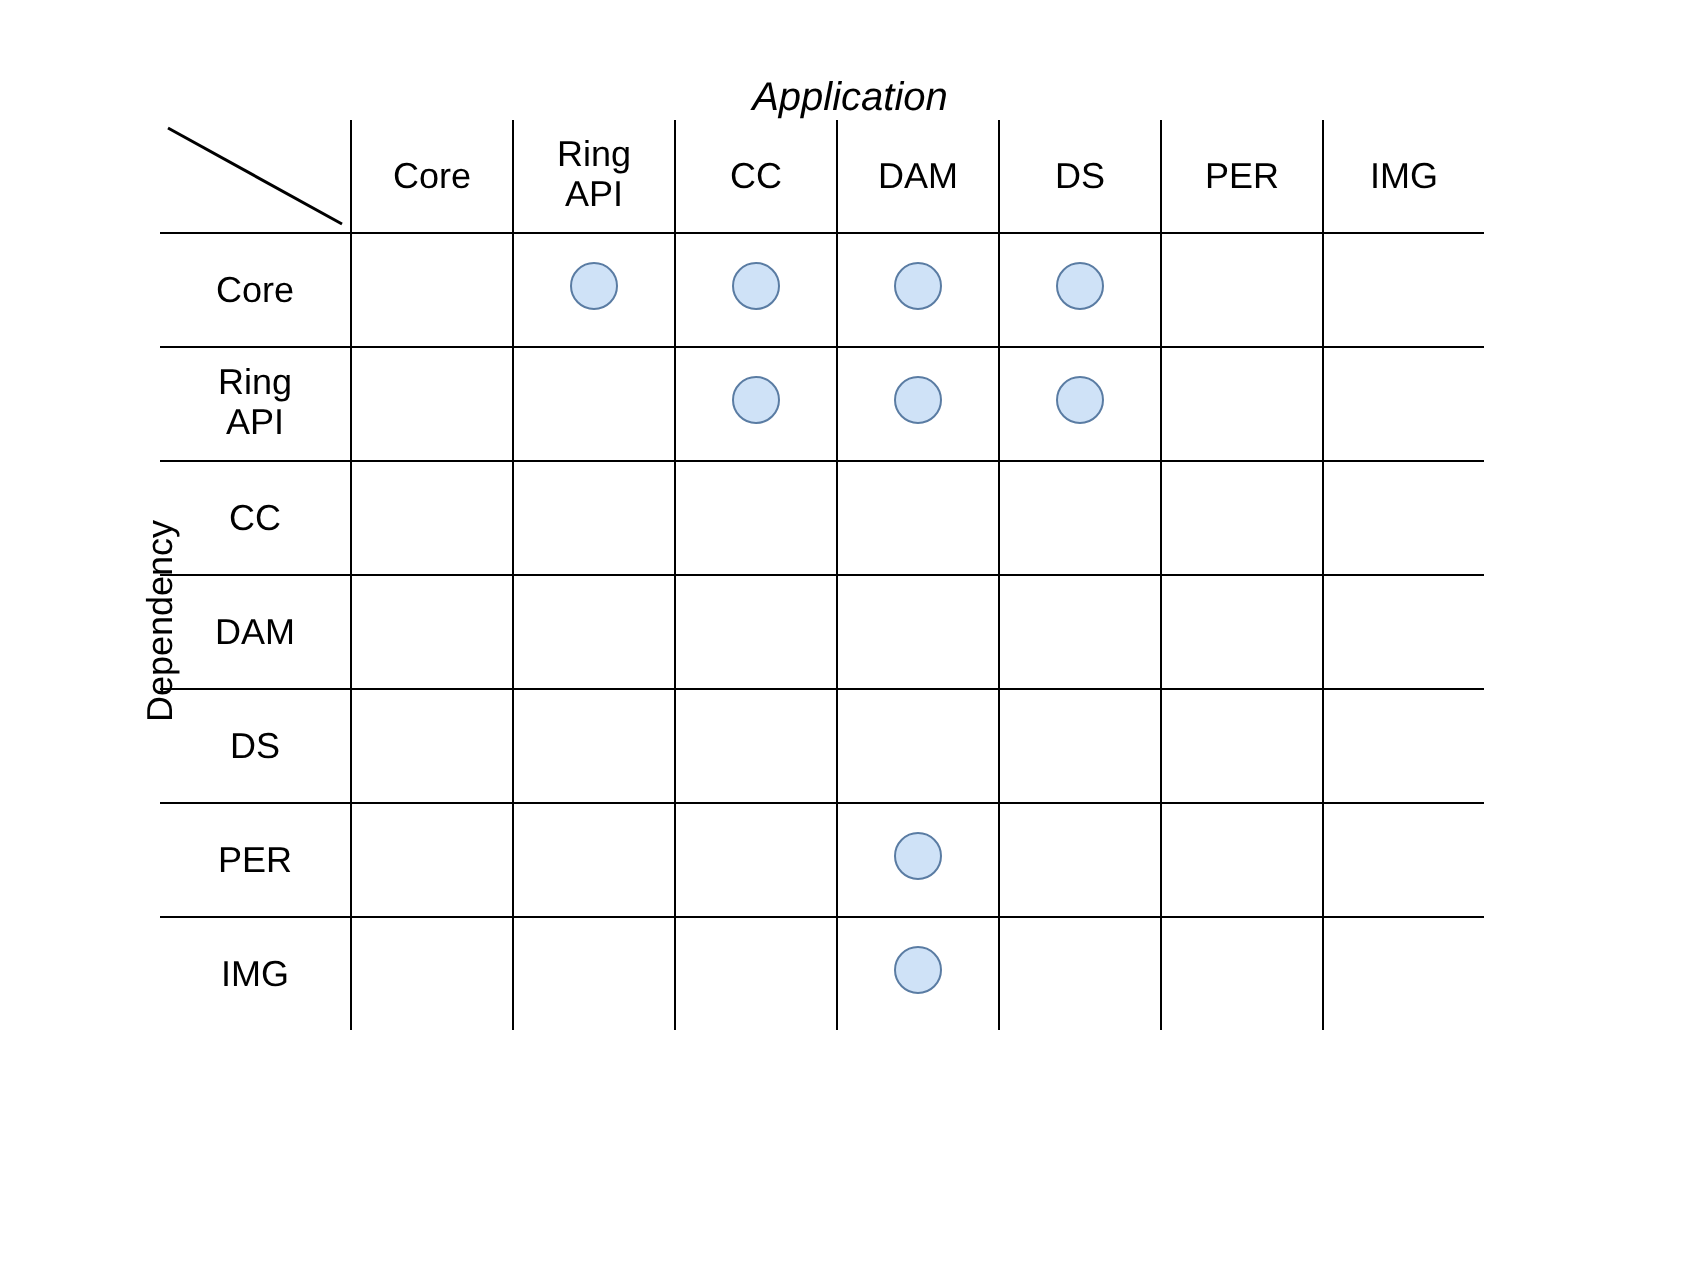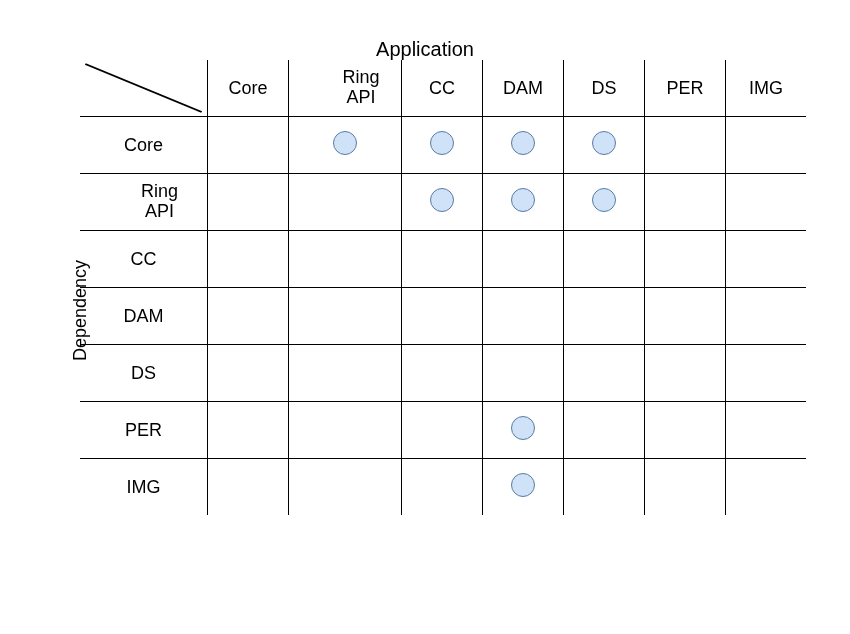--- a/index.html
+++ b/index.html
@@ -15,20 +15,21 @@
     width: 850px;
     height: 634px;
   }
   .top-title {
     position: absolute;
     top: 38px;
     left: 0;
     width: 850px;
     text-align: center;
     font-size: 20px;
+    font-style: italic;
   }
   .side-title {
     position: absolute;
     left: 30px;
     top: 300px;
     transform: rotate(-90deg);
     transform-origin: center center;
     font-size: 18px;
   }
   .grid {
@@ -74,21 +75,20 @@
   .dot {
     width: 22px;
     height: 22px;
     border-radius: 50%;
     background: #cfe2f7;
     border: 1.5px solid #5a7ca3;
     display: inline-block;
   }
   .twoline {
     line-height: 1.1;
-    padding-left: 32px;
   }
 </style>
 </head>
 <body>
 
 <div class="wrapper">
 
   <div class="top-title">Application</div>
   <div class="side-title">Dependency</div>
 

